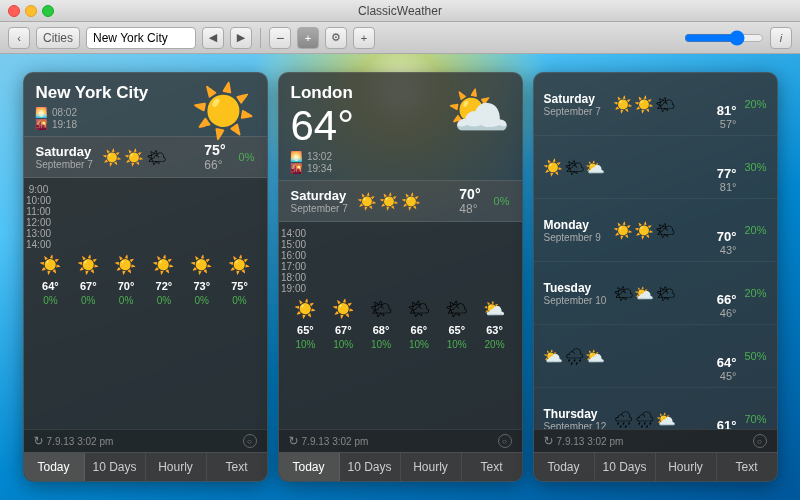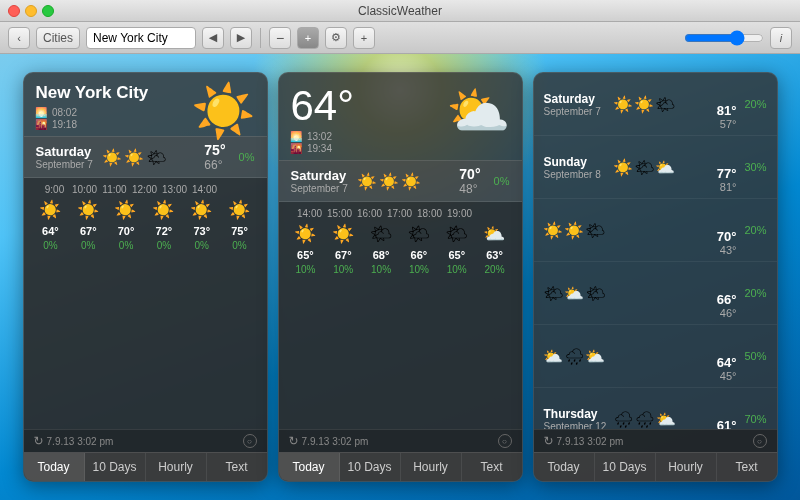--- a/index.html
+++ b/index.html
@@ -205,22 +205,23 @@
     }
 
     
     .hourly-section {
       flex: 1;
       padding: 4px 0;
       background: rgba(40,40,40,0.6);
     }
     .hour-labels {
       display: flex;
-      padding: 2px 16px;
+      padding: 2px 0;
       justify-content: flex-start;
+      flex-direction: column;
     }
     .hour-label {
       font-size: 10px;
       color: #aaa;
       width: 30px;
       text-align: center;
     }
     .hour-icons-row {
       display: flex;
       padding: 2px 8px;
@@ -438,20 +439,21 @@
     <div class="card-tabs">
       <div class="card-tab active">Today</div>
       <div class="card-tab">10 Days</div>
       <div class="card-tab">Hourly</div>
       <div class="card-tab">Text</div>
     </div>
   </div>
 
   <div class="weather-card">
     <div class="card-top">
+      <div class="city-name">London</div>
       <div class="temp-main">64°</div>
       <div class="weather-icon-main">⛅</div>
       <div class="sun-times">
         <div class="sun-time">
           <span>🌅</span>
           <span>13:02</span>
         </div>
         <div class="sun-time">
           <span>🌇</span>
           <span>19:34</span>
@@ -544,50 +546,54 @@
           <span class="week-icon">🌤</span>
         </div>
         <div class="week-temps">
           <div class="week-hi">81°</div>
           <div class="week-lo">57°</div>
         </div>
         <div class="week-precip">20%</div>
       </div>
 
       <div class="week-row">
-        <div class="week-day-info">
-          <div class="week-day">Sunday</div>
-          <div class="week-date">September 8</div>
-        </div>
         <div class="week-icons">
           <span class="week-icon">☀️</span>
           <span class="week-icon">🌤</span>
           <span class="week-icon">⛅</span>
         </div>
         <div class="week-temps">
           <div class="week-hi">77°</div>
           <div class="week-lo">81°</div>
         </div>
         <div class="week-precip">30%</div>
       </div>
 
       <div class="week-row">
+        <div class="week-day-info">
+          <div class="week-day">Monday</div>
+          <div class="week-date">September 9</div>
+        </div>
         <div class="week-icons">
           <span class="week-icon">☀️</span>
           <span class="week-icon">☀️</span>
           <span class="week-icon">🌤</span>
         </div>
         <div class="week-temps">
           <div class="week-hi">70°</div>
           <div class="week-lo">43°</div>
         </div>
         <div class="week-precip">20%</div>
       </div>
 
       <div class="week-row">
+        <div class="week-day-info">
+          <div class="week-day">Tuesday</div>
+          <div class="week-date">September 10</div>
+        </div>
         <div class="week-icons">
           <span class="week-icon">🌤</span>
           <span class="week-icon">⛅</span>
           <span class="week-icon">🌤</span>
         </div>
         <div class="week-temps">
           <div class="week-hi">66°</div>
           <div class="week-lo">46°</div>
         </div>
         <div class="week-precip">20%</div>

